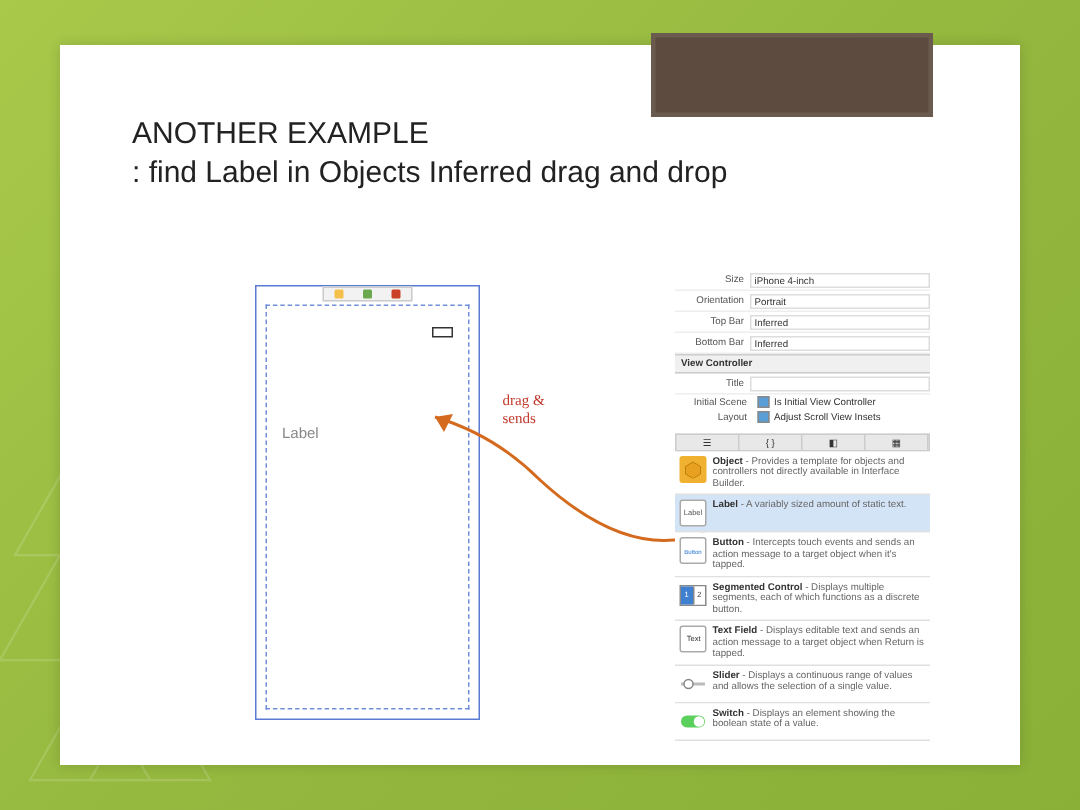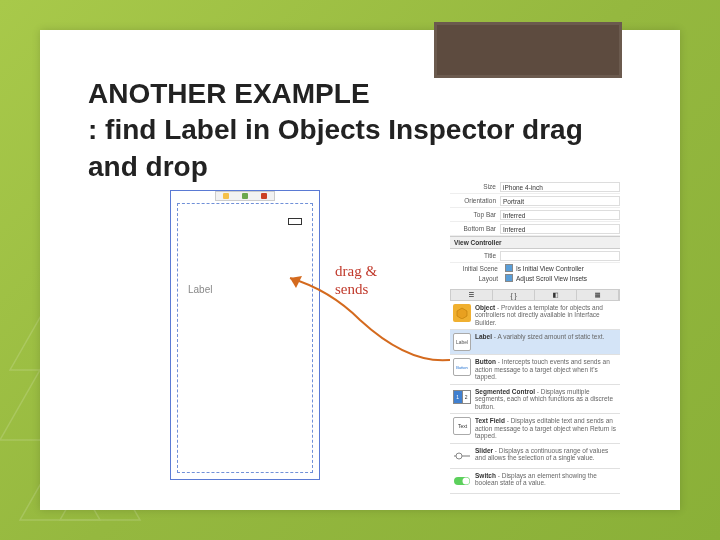--- a/index.html
+++ b/index.html
@@ -36,24 +36,24 @@
     width: 188px;
     height: 56px;
     background: #5d4b3f;
     border: 3px solid #6b5a4e;
   }
   .title {
     position: absolute;
     top: 46px;
     left: 48px;
     right: 60px;
-    font-size: 28px;
+    font-size: 20px;
     line-height: 1.3;
     color: #222;
-    font-weight: 700;
+    font-weight: 400;
   }
   .content-area {
     position: absolute;
     top: 160px;
     left: 130px;
     right: 60px;
     bottom: 20px;
   }
   .phone-mock {
     position: absolute;
@@ -97,21 +97,21 @@
     position: absolute;
     top: 80px;
     left: 10px;
     font-size: 10px;
     color: #888;
   }
   .drag-annotation {
     position: absolute;
     top: 72px;
     left: 165px;
-    font-size: 15px;
+    font-size: 10px;
     color: #c0392b;
     line-height: 1.2;
     font-family: Georgia, serif;
   }
   .drag-arrow {
     position: absolute;
     top: 80px;
     left: 110px;
     width: 200px;
     height: 120px;
@@ -179,21 +179,21 @@
     <polygon points="40,200 80,130 120,200"></polygon>
     <polygon points="10,130 50,60 90,130"></polygon>
   </g>
 </svg>
 
 <div class="slide-card">
   <div class="accent-box"></div>
 
   <div class="title">
     <span>ANOTHER EXAMPLE</span><br>
-    <span>: find Label in Objects Inspector drag and drop</span>
+    <span>: find Label in Objects Inferred drag and drop</span>
   </div>
 
   <div class="content-area">
 
     <div class="phone-mock">
       <div class="phone-topbar">
         <span class="topbar-dot" style="background:#f5c04a"></span>
         <span class="topbar-dot" style="background:#6aa84f"></span>
         <span class="topbar-dot" style="background:#cc4125"></span>
       </div>

